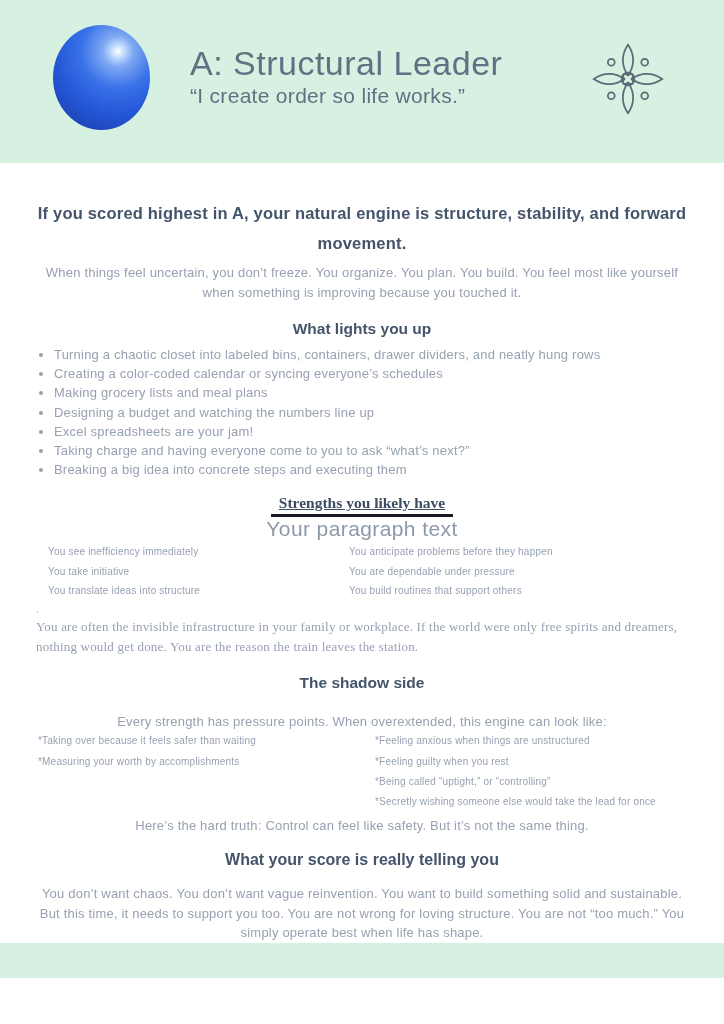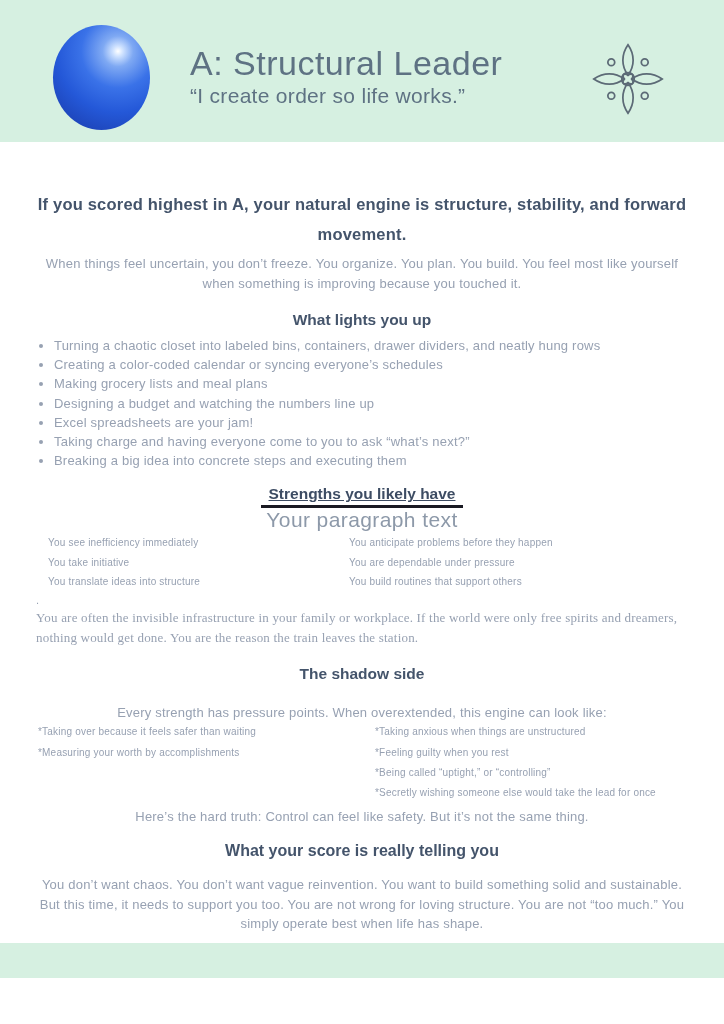--- a/index.html
+++ b/index.html
@@ -5,21 +5,21 @@
   html,body{margin:0;padding:0;}
   body{
     width:724px;height:1024px;overflow:hidden;background:#ffffff;
     font-family:"Liberation Sans","DejaVu Sans",sans-serif;
     -webkit-font-smoothing:antialiased;
   }
   .page{position:relative;width:724px;height:1024px;background:#ffffff;}
 
   
   .header{
-    position:relative;width:724px;height:142px;background:#d6f0e1;
+    position:relative;width:724px;height:163px;background:#d6f0e1;
   }
   .sphere{
     position:absolute;left:53px;top:25px;width:97px;height:105px;border-radius:50%;
     background:radial-gradient(circle at 67% 25%,
       #ffffff 0%, #cfe2ff 5%, #7fa9f3 15%, #3a72e8 36%,
       #2458d8 60%, #1e46bb 82%, #1b3da9 100%);
   }
   .title-block{position:absolute;left:190px;top:44px;}
   .page-title{
     margin:0;font-size:34px;font-weight:400;color:#5e7283;
@@ -29,34 +29,34 @@
     margin-top:1px;font-size:21px;font-weight:400;color:#5e7283;
     letter-spacing:0.3px;line-height:26px;
   }
   .ornament{position:absolute;left:590px;top:41px;}
 
   
   main{padding:0 36px;}
   .heading{
     margin:0;color:#44546b;font-weight:700;text-align:center;
   }
-  .intro-heading{padding-top:35px;font-size:16.5px;line-height:30px;letter-spacing:0.2px;margin-top:12px;}
+  .intro-heading{padding-top:35px;font-size:16.5px;line-height:30px;letter-spacing:0.2px;}
   .body-text{
     margin:0;color:#97a1b2;font-size:13px;letter-spacing:0.2px;
   }
   .intro-body{margin-top:5px;line-height:20px;text-align:center;}
   .h3{font-size:15.5px;line-height:20px;}
   .lights-heading{margin-top:16px;}
   .lights-list{
     margin:6px 0 0;padding:0 0 0 18px;list-style:disc;
   }
   .lights-list li{
     color:#97a1b2;font-size:13px;line-height:19.2px;letter-spacing:0.2px;
   }
-  .strengths-wrap{margin-top:14px;text-align:center;line-height:20px;}
+  .strengths-wrap{margin-top:14px;text-align:center;line-height:20px;font-family:Liberation Serif, serif;}
   .strengths-heading{
     display:inline-block;color:#3d4c63;font-weight:700;font-size:15.5px;
     text-decoration:underline;padding:0 8px 1px;border-bottom:3px solid #191922;
   }
   .placeholder{
     margin-top:0;text-align:center;color:#8d99a9;font-size:21px;line-height:24px;
     letter-spacing:0.4px;
   }
   .cols{display:flex;margin-top:1px;}
   .cols .col-item{
@@ -149,21 +149,21 @@
 
     <h3 class="heading h3 shadow-heading">The shadow side</h3>
     <p class="body-text shadow-intro">Every strength has pressure points. When overextended, this engine can look like:</p>
 
     <div class="cols shadow-cols">
       <div class="col-left">
           <div class="col-item">*Taking over because it feels safer than waiting</div>
           <div class="col-item">*Measuring your worth by accomplishments</div>
         </div>
       <div class="col-right">
-          <div class="col-item">*Taking anxious when things are unstructured</div>
+          <div class="col-item">*Feeling anxious when things are unstructured</div>
           <div class="col-item">*Feeling guilty when you rest</div>
           <div class="col-item">*Being called “uptight,” or “controlling”</div>
           <div class="col-item">*Secretly wishing someone else would take the lead for once</div>
         </div>
     </div>
 
     <p class="body-text shadow-outro">Here’s the hard truth: Control can feel like safety. But it’s not the same thing.</p>
 
     <h3 class="heading h3 score-heading">What your score is really telling you</h3>
     <p class="body-text score-body">You don’t want chaos. You don’t want vague reinvention. You want to build something solid and sustainable. But this time, it needs to support you too. You are not wrong for loving structure. You are not “too much.” You simply operate best when life has shape.</p>

